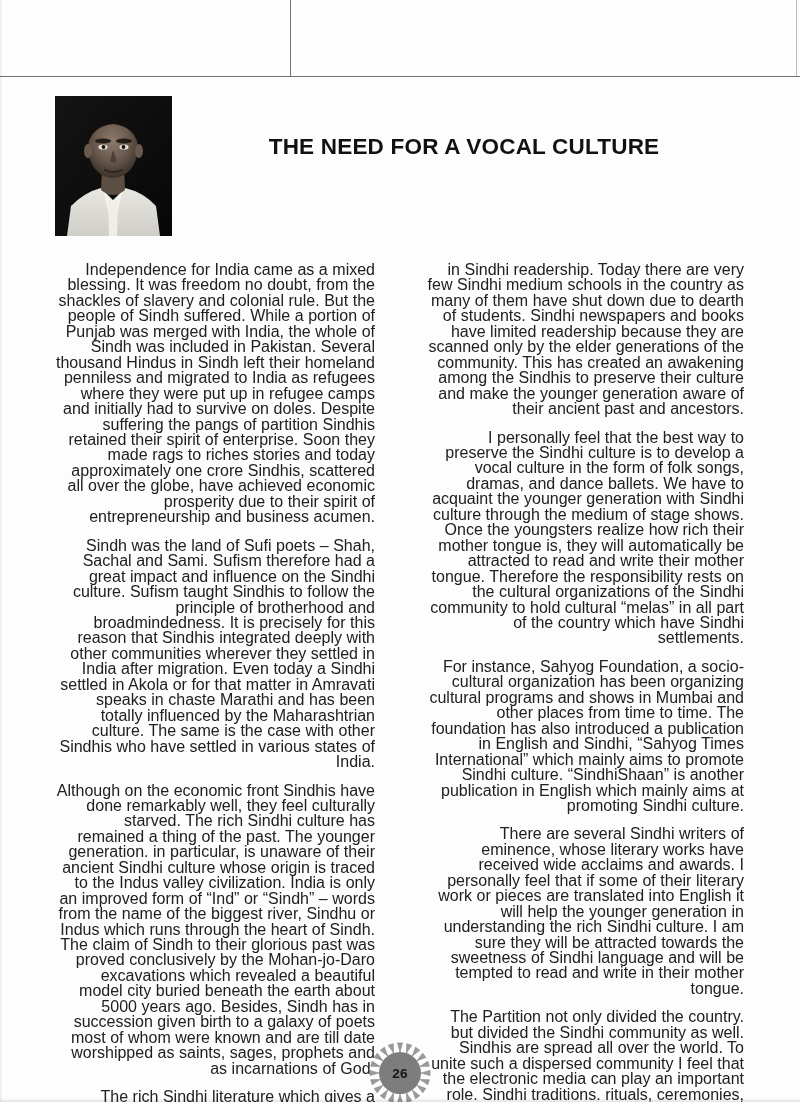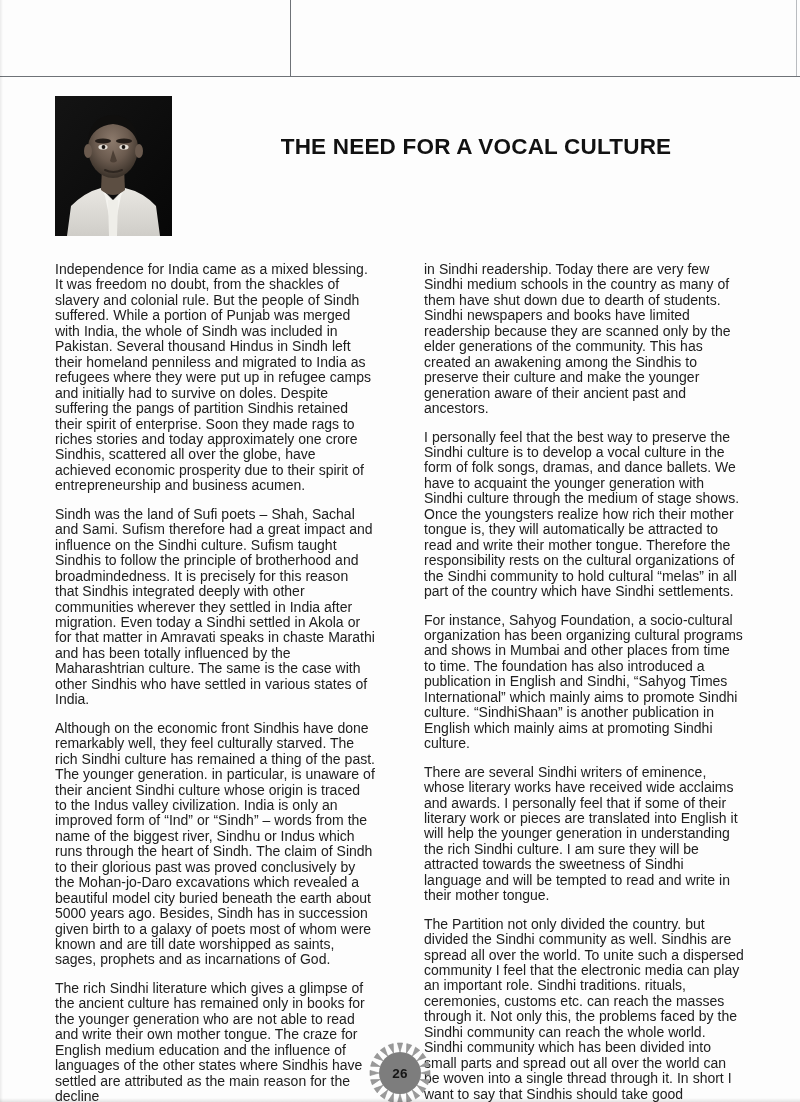--- a/index.html
+++ b/index.html
@@ -64,21 +64,21 @@
     top: 8px;
     width: 117px;
     height: 140px;
     background: #0d0d0d;
     overflow: hidden;
   }
   .portrait svg { display: block; }
 
   .title-block {
     position: absolute;
-    left: 196px;
+    left: 184px;
     top: 46px;
     width: 560px;
     text-align: center;
   }
   .article-title {
     margin: 0;
     font-size: 22.5px;
     font-weight: bold;
     letter-spacing: 0.2px;
     color: #111111;
@@ -104,24 +104,24 @@
     position: absolute;
     top: 0;
     width: 320px;
     height: 740px;
   }
   .column-left  { left: 55px; }
   .column-right { left: 424px; }
 
   .column p {
     margin: 0 0 13px 0;
-    font-size: 14px;
+    font-size: 16px;
     line-height: 15.45px;
     color: #202020;
-    text-align: left;
+    text-align: right;
     word-spacing: 0.1px;
   }
   .column p:last-child { margin-bottom: 0; }
 
   
   .page-badge {
     position: absolute;
     left: 50%;
     top: 1042px;
     transform: translateX(-50%);

